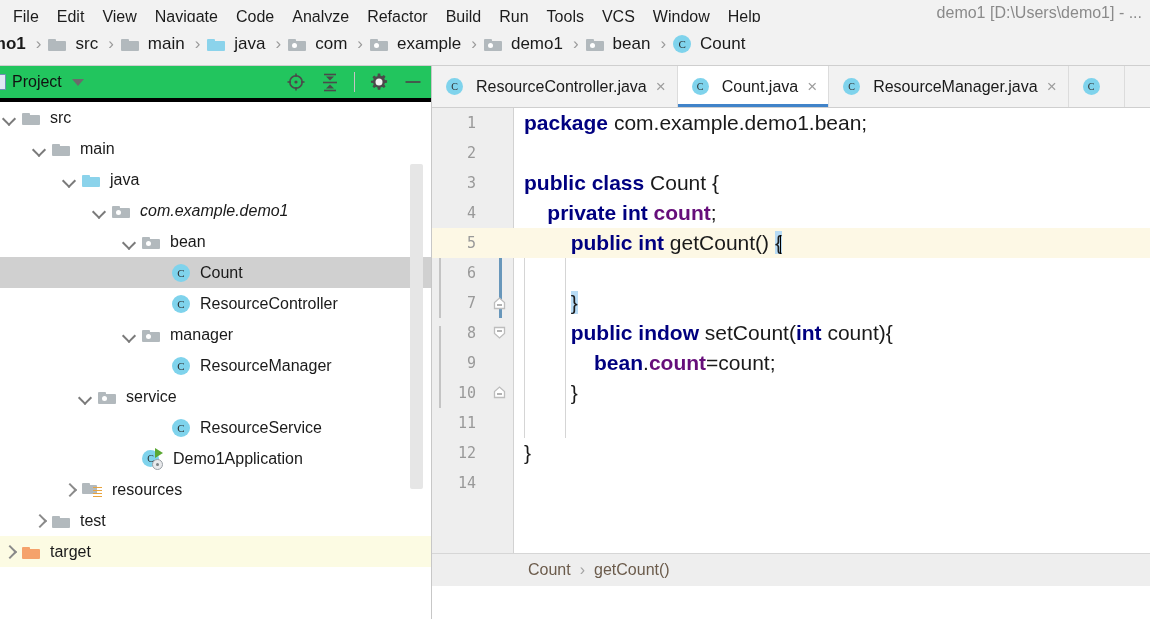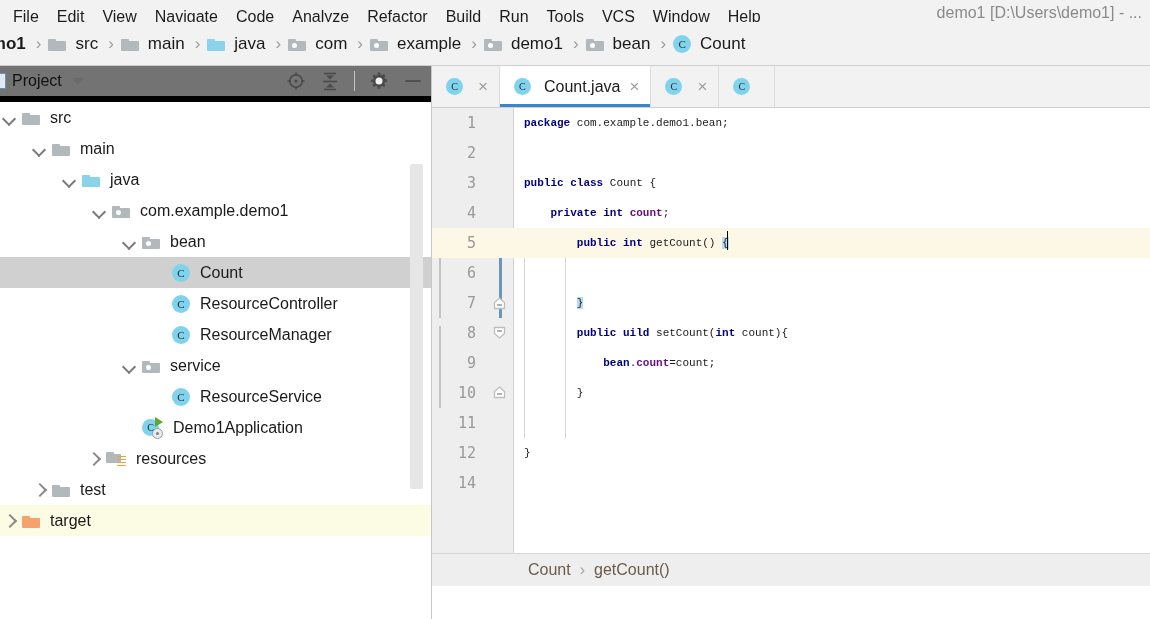--- a/index.html
+++ b/index.html
@@ -132,22 +132,22 @@
   }
 
   
   .tool-left {
     position: absolute; left: 0; top: 66px; width: 432px; height: 553px;
     background: #ffffff;
     border-right: 1px solid #c7c7c7;
     overflow: hidden;
   }
   .tool-header {
-    height: 36px; background: #737373;
-    border-bottom: 6px solid #000000;
+    height: 36px; background: #22c55e;
+    border-bottom: 4px solid #000000;
     display: flex; align-items: center; padding: 0 8px 0 0;
   }
   .tool-header-icon {
     width: 10px; height: 16px; margin-left: -4px; margin-right: 6px;
     border: 1px solid #6d8fb5; background: #dfe8f3; border-radius: 1px;
   }
   .tool-title { font-size: 16px; color: #111; }
   .caret-down {
     width: 0; height: 0; margin-left: 10px;
     border-left: 6px solid transparent; border-right: 6px solid transparent;
@@ -227,21 +227,21 @@
   .lines { position: absolute; left: 0; top: 0; right: 0; }
   .cline { height: 30px; position: relative; }
   .cline.current { background: #fdf8e5; }
   .lnum {
     position: absolute; left: 0; width: 44px; text-align: right;
     font-family: "DejaVu Sans Mono", monospace; font-size: 15px;
     color: #999999; line-height: 30px;
   }
   .ctext {
     position: absolute; left: 92px; right: 0; line-height: 30px;
-    font-family: Liberation Mono, monospace; font-size: 11px;
+    font-family: Liberation Sans, sans-serif; font-size: 21px;
     color: #1a1a1a; white-space: pre;
   }
   .kw { color: #000080; font-weight: bold; }
   .fld { color: #660e7a; font-weight: bold; }
   .brace-hl { background: #b7dbf5; }
   .caret {
     display: inline-block; width: 1.5px; height: 19px;
     background: #000; vertical-align: -4px; margin-left: -2px;
   }
 
@@ -411,21 +411,21 @@
           </span>
           <span class="row-label">main</span>
         </div>
         <div class="row" style="padding-left: 60px;">
           <span class="twisty open"></span>
           <span class="ic folder f-blue">
             <span class="folder-body"></span>
           </span>
           <span class="row-label">java</span>
         </div>
-        <div class="row" style="padding-left: 90px;">
+        <div class="row" style="padding-left: 90px; font-style: italic;">
           <span class="twisty open"></span>
           <span class="ic pkg">
             <span class="pkg-body"></span>
             <span class="pkg-dot"></span>
           </span>
           <span class="row-label">com.example.demo1</span>
         </div>
         <div class="row" style="padding-left: 120px;">
           <span class="twisty open"></span>
           <span class="ic pkg">
@@ -437,26 +437,34 @@
         <div class="row selected" style="padding-left: 150px;">
           <span class="twisty"></span>
           <span class="ic cls">C</span>
           <span class="row-label">Count</span>
         </div>
         <div class="row" style="padding-left: 150px;">
           <span class="twisty"></span>
           <span class="ic cls">C</span>
           <span class="row-label">ResourceController</span>
         </div>
+        <div class="row" style="padding-left: 120px;">
+          <span class="twisty open"></span>
+          <span class="ic pkg">
+            <span class="pkg-body"></span>
+            <span class="pkg-dot"></span>
+          </span>
+          <span class="row-label">manager</span>
+        </div>
         <div class="row" style="padding-left: 150px;">
           <span class="twisty"></span>
           <span class="ic cls">C</span>
           <span class="row-label">ResourceManager</span>
         </div>
-        <div class="row" style="padding-left: 120px;">
+        <div class="row" style="padding-left: 76px;">
           <span class="twisty open"></span>
           <span class="ic pkg">
             <span class="pkg-body"></span>
             <span class="pkg-dot"></span>
           </span>
           <span class="row-label">service</span>
         </div>
         <div class="row" style="padding-left: 150px;">
           <span class="twisty"></span>
           <span class="ic cls">C</span>
@@ -464,21 +472,21 @@
         </div>
         <div class="row" style="padding-left: 120px;">
           <span class="twisty"></span>
           <span class="ic runcls">
             <span class="cls small" style="position:absolute;left:0;top:1px;">C</span>
             <span class="arrow"></span>
             <span class="spring"></span>
           </span>
           <span class="row-label">Demo1Application</span>
         </div>
-        <div class="row" style="padding-left: 84px;">
+        <div class="row" style="padding-left: 60px;">
           <span class="twisty closed"></span>
           <span class="ic resfolder">
             <span class="resfolder-body"></span>
             <span class="resfolder-lines"></span>
           </span>
           <span class="row-label">resources</span>
         </div>
         <div class="row" style="padding-left: 30px;">
           <span class="twisty closed"></span>
           <span class="ic folder f-gray">
@@ -494,29 +502,31 @@
           <span class="row-label">target</span>
         </div>
       </div>
     <div class="tree-scrollbar"></div>
   </div>
 
   <div class="editor-area">
     <div class="tabs" id="tabs">
         <div class="tab">
           <span class="ic cls small">C</span>
+          <span>ResourceController.java</span>
           <span class="tab-close">×</span>
         </div>
         <div class="tab active">
           <span class="ic cls small">C</span>
           <span>Count.java</span>
           <span class="tab-close">×</span>
         </div>
         <div class="tab">
           <span class="ic cls small">C</span>
+          <span>ResourceManager.java</span>
           <span class="tab-close">×</span>
         </div>
         <div class="tab">
           <span class="ic cls small">C</span>
           <span></span>
         </div>
       </div>
 
     <div class="code-wrap">
       <div class="gutter"></div>
@@ -581,21 +591,21 @@
           </div>
           <div class="cline">
             <span class="lnum">6</span>
           </div>
           <div class="cline">
             <span class="lnum">7</span>
             <span class="ctext"><span>        </span><span class="brace-hl">}</span></span>
           </div>
           <div class="cline">
             <span class="lnum">8</span>
-            <span class="ctext"><span>        </span><span class="kw">public uild </span><span>setCount(</span><span class="kw">int </span><span>count){</span></span>
+            <span class="ctext"><span>        </span><span class="kw">public indow </span><span>setCount(</span><span class="kw">int </span><span>count){</span></span>
           </div>
           <div class="cline">
             <span class="lnum">9</span>
             <span class="ctext"><span>            </span><span class="kw">bean</span><span>.</span><span class="fld">count</span><span>=count;</span></span>
           </div>
           <div class="cline">
             <span class="lnum">10</span>
             <span class="ctext"><span>        </span><span>}</span></span>
           </div>
           <div class="cline">

